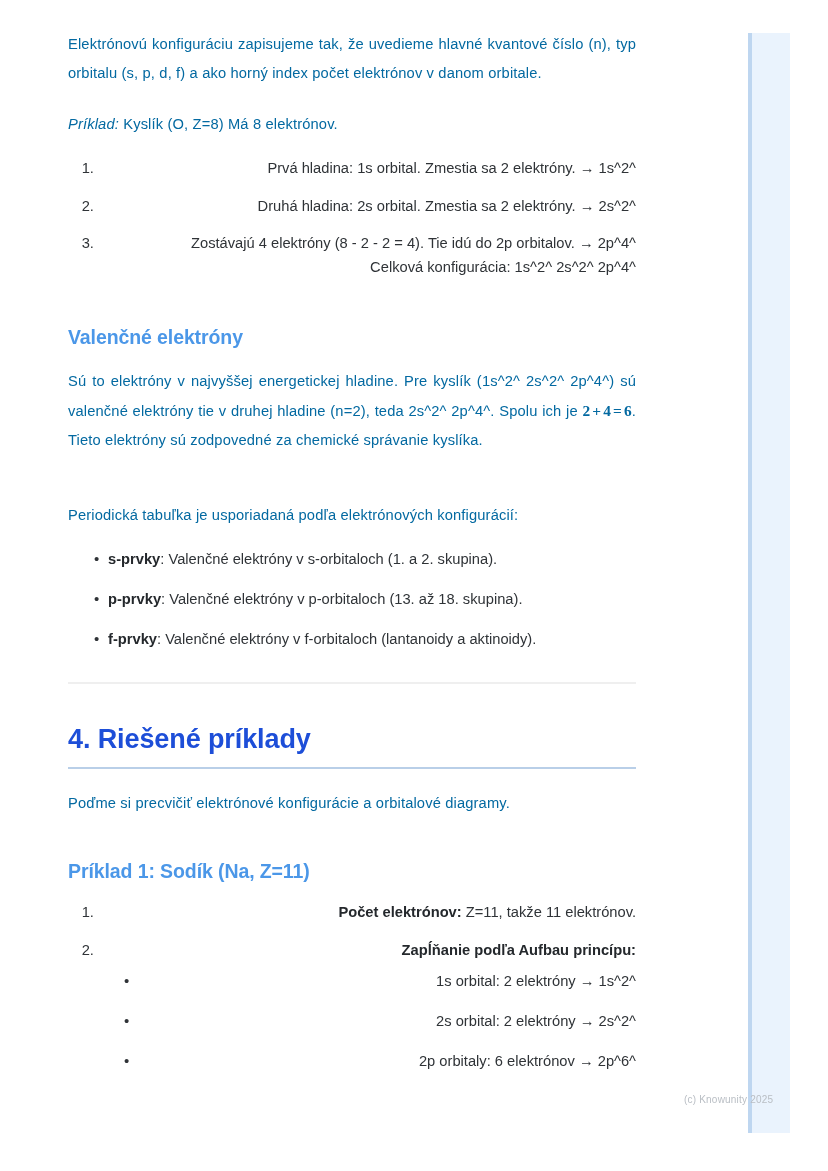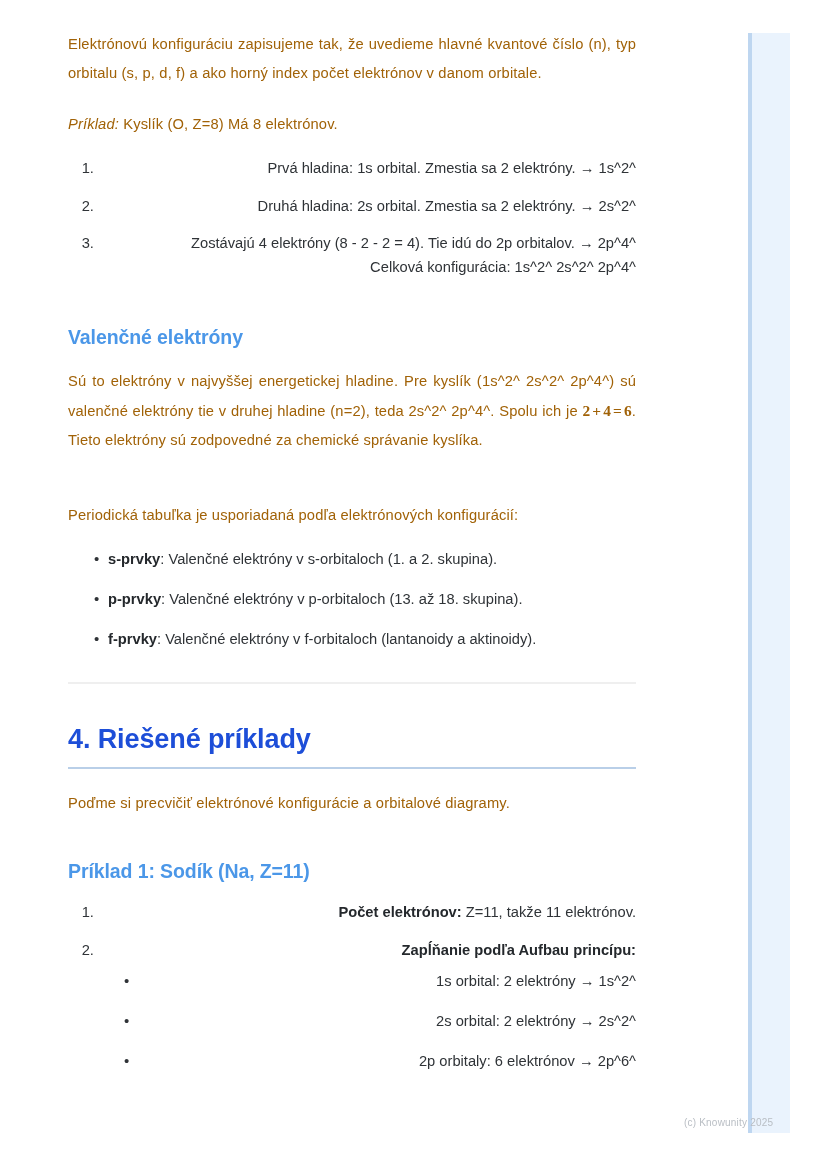--- a/index.html
+++ b/index.html
@@ -36,21 +36,21 @@
     height: 1171px;
     box-sizing: border-box;
     padding: 30px 192px 0 68px;
   }
 
   p.body-text {
     font-size: 14.7px;
     line-height: 1.97;
     text-align: justify;
     margin: 0 0 22px 0;
-    color: #a16207;
+    color: #0369a1;
     letter-spacing: 0.01em;
   }
   p.body-text.tight { margin-bottom: 18px; }
 
   .em { font-style: italic; }
   .bold { font-weight: bold; color: #24282c; }
 
   .math {
     font-family: "Liberation Serif", serif;
     font-size: 15.4px;
@@ -144,21 +144,21 @@
     margin: 30px 0 40px 0;
   }
 
   .gap-sm { height: 20px; }
   .gap-md { height: 24px; }
   .gap-lg { height: 30px; }
 
   #footer-note {
     position: absolute;
     left: 684px;
-    top: 1117px;
+    top: 1094px;
     font-size: 10px;
     color: #b9bec4;
     white-space: nowrap;
     letter-spacing: 0.02em;
   }
 </style>
 </head>
 <body>
 
 <div id="side-strip"></div>

